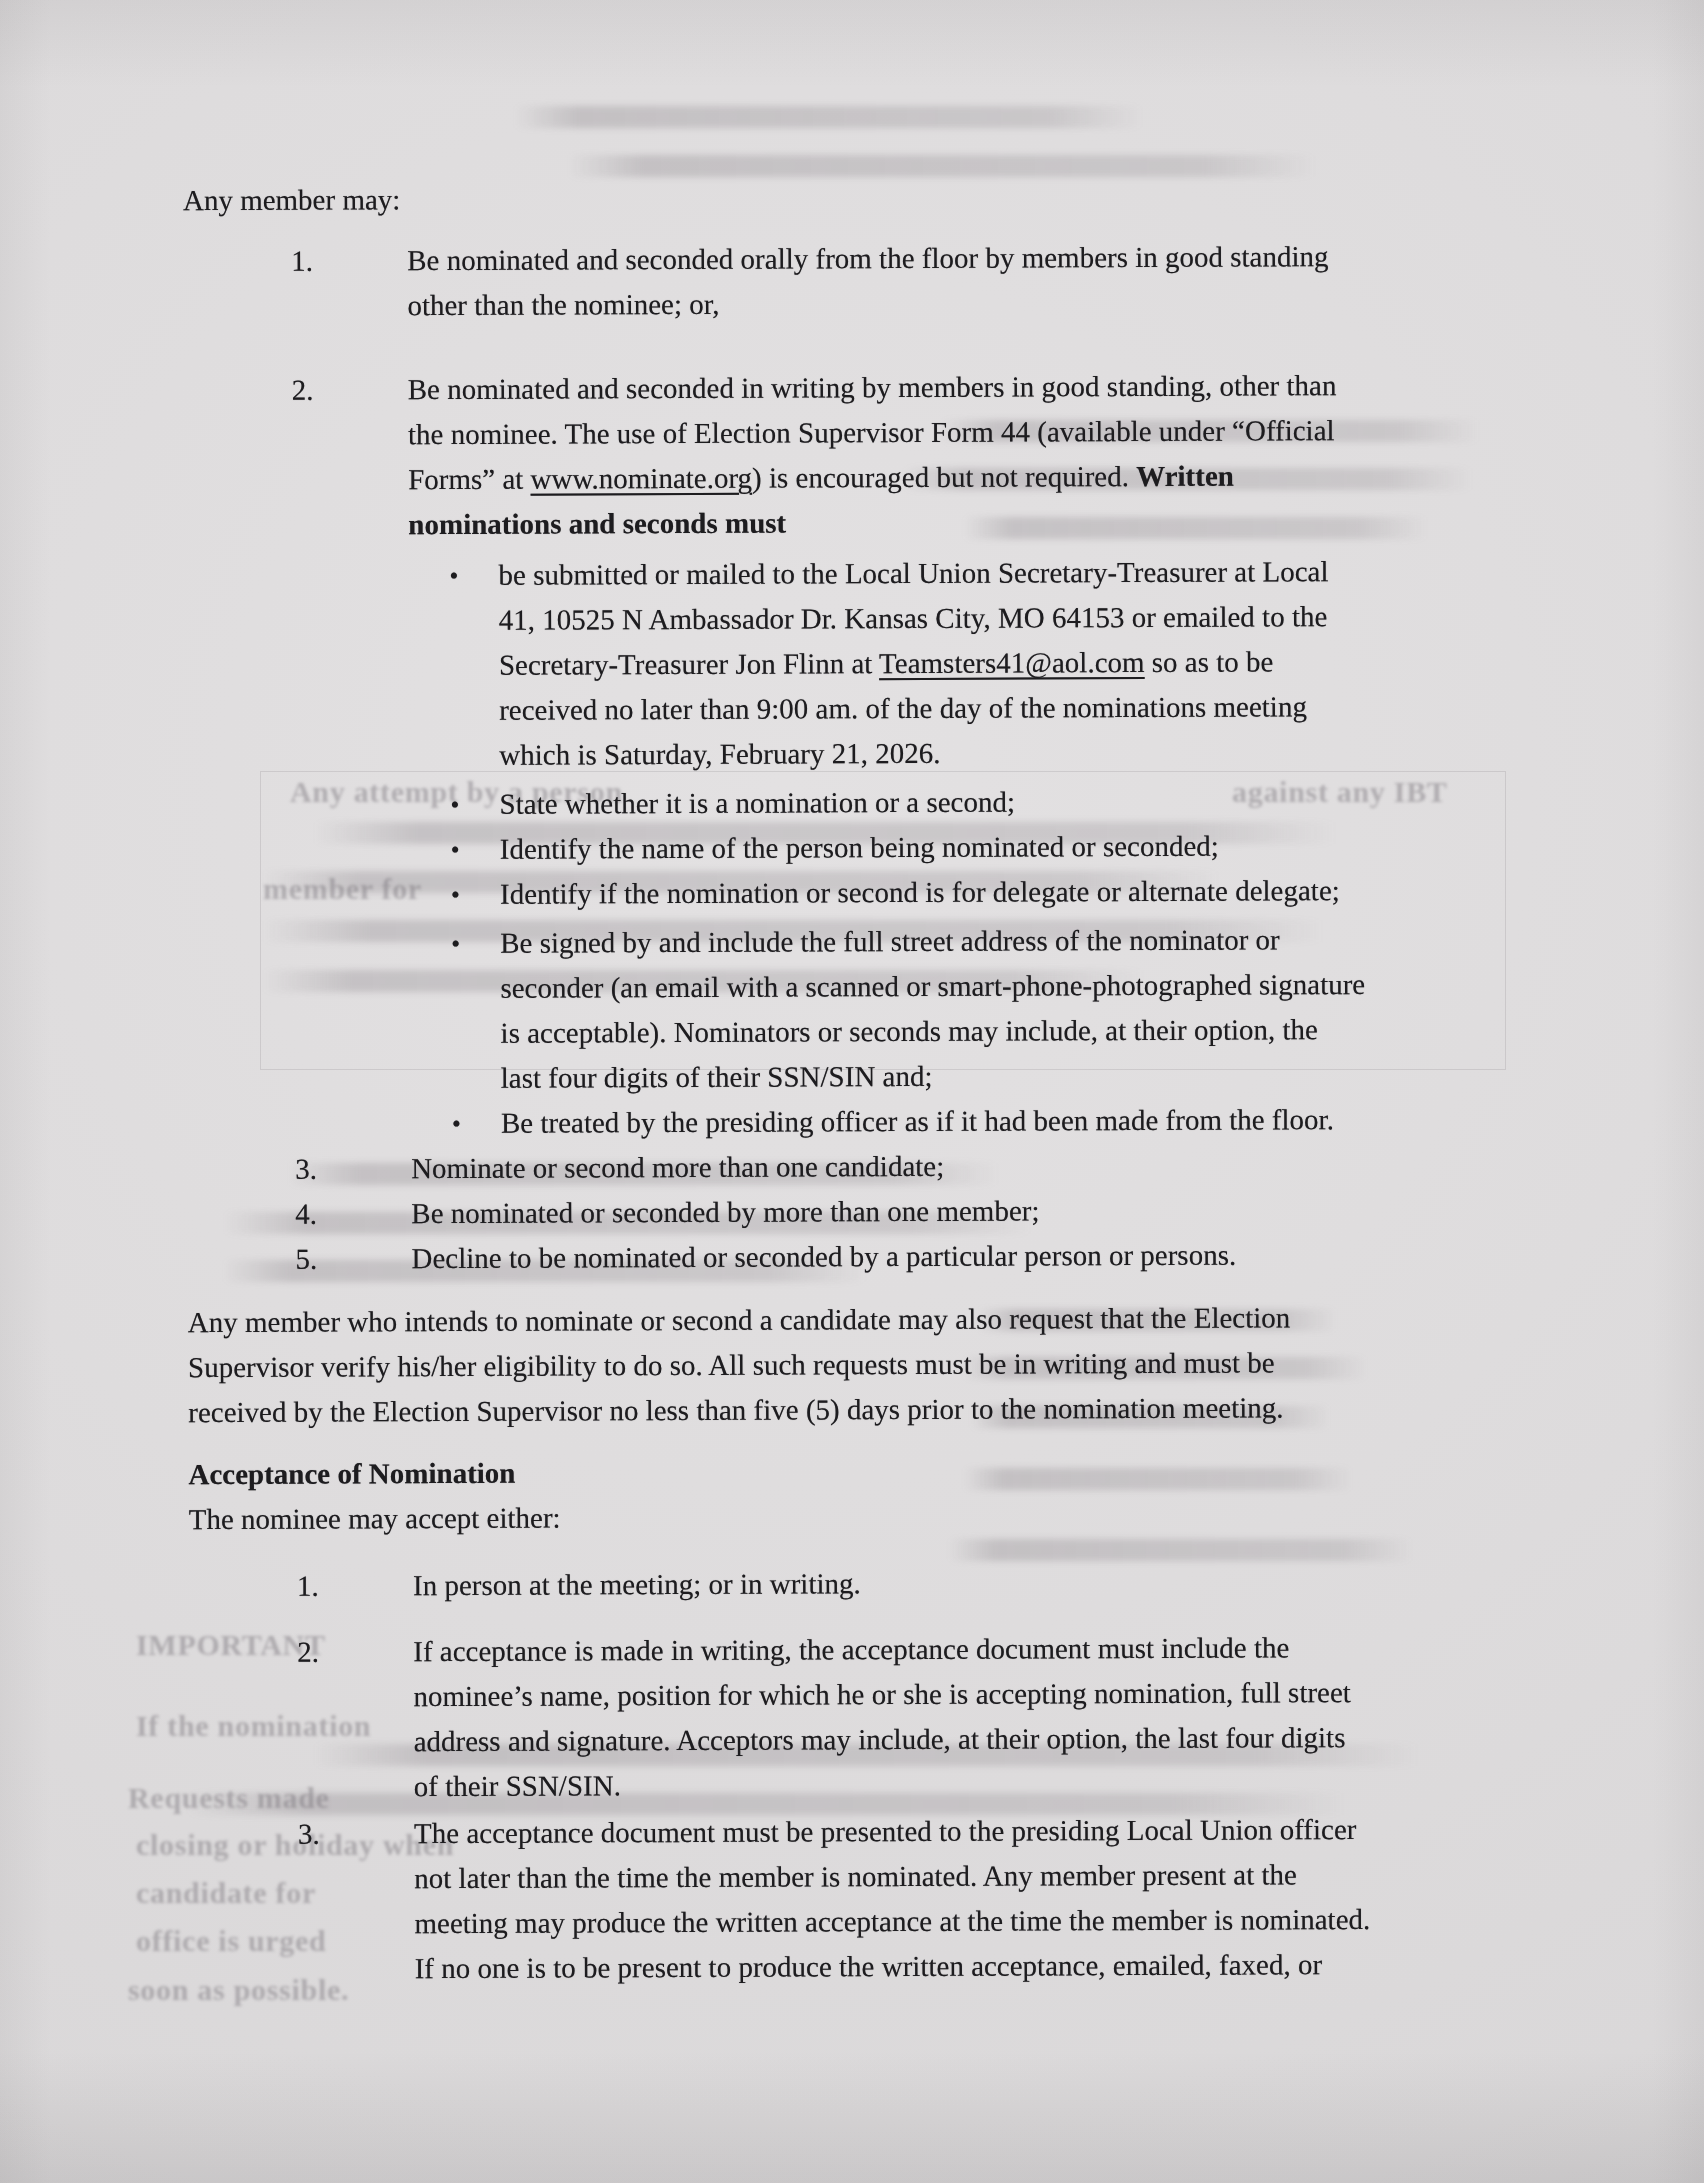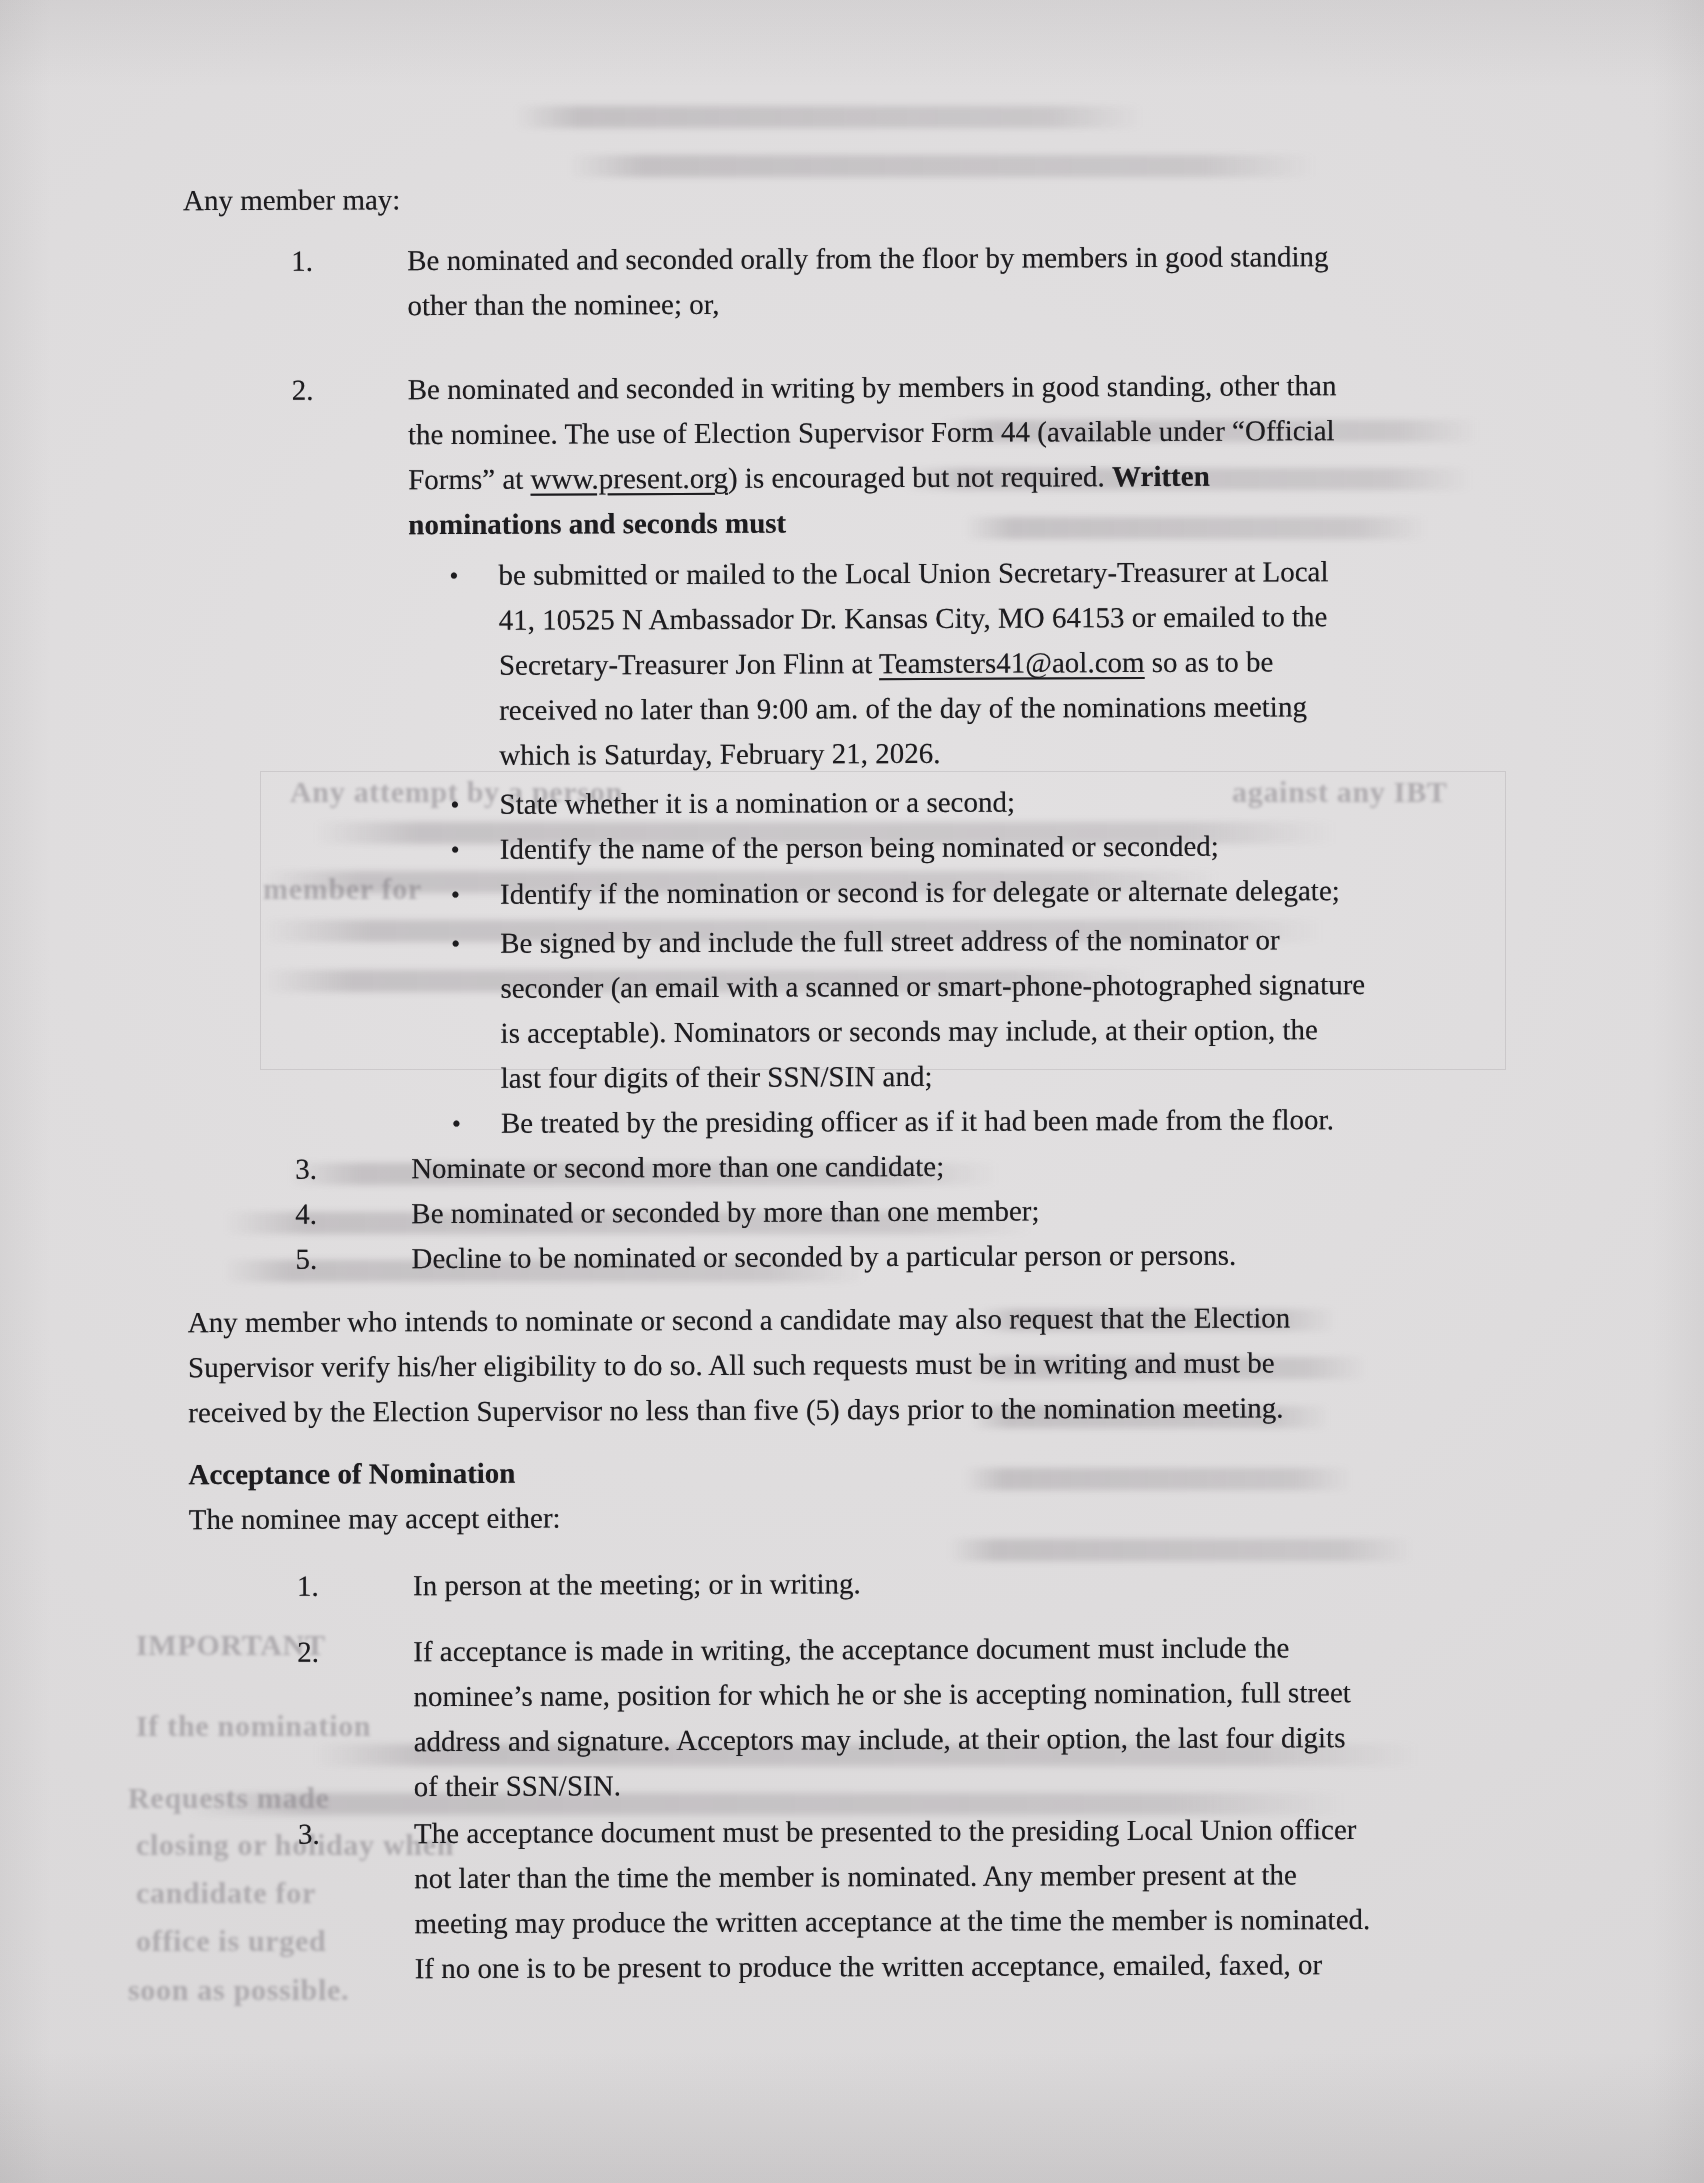--- a/index.html
+++ b/index.html
@@ -122,21 +122,21 @@
       <span class="num">1.</span>
       <span class="litext pre">Be nominated and seconded orally from the floor by members in good standing
 other than the nominee; or,</span>
     </div>
 
     <div class="item mt52">
       <span class="num">2.</span>
       <div class="litext">
         <div class="pre"><span>Be nominated and seconded in writing by members in good standing, other than
 the nominee. The use of Election Supervisor Form 44 (available under “Official
-Forms” at </span><span class="u">www.present.org</span><span>) is encouraged but not required.  </span><span class="bold">Written
+Forms” at </span><span class="u">www.nominate.org</span><span>) is encouraged but not required.  </span><span class="bold">Written
 nominations and seconds must</span></div>
 
         <div class="bullets">
           <div class="b">
             <span class="dot">•</span>
             <span class="btext pre"><span>be submitted or mailed to the Local Union Secretary-Treasurer at Local
 41, 10525 N Ambassador Dr. Kansas City, MO 64153 or emailed to the
 Secretary-Treasurer Jon Flinn at </span><span class="u">Teamsters41@aol.com</span><span> so as to be
 received no later than 9:00 am. of the day of the nominations meeting
 which is Saturday, February 21, 2026.</span></span>

